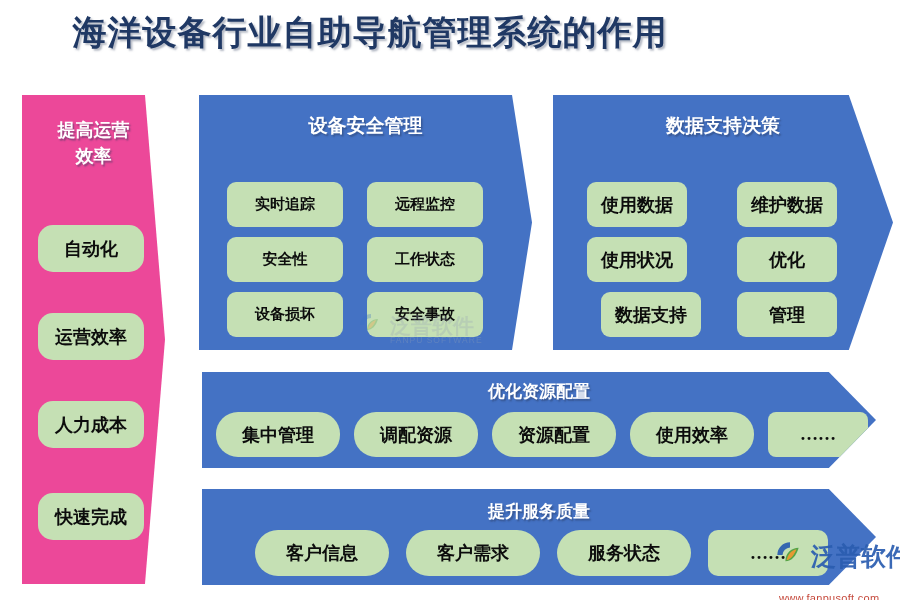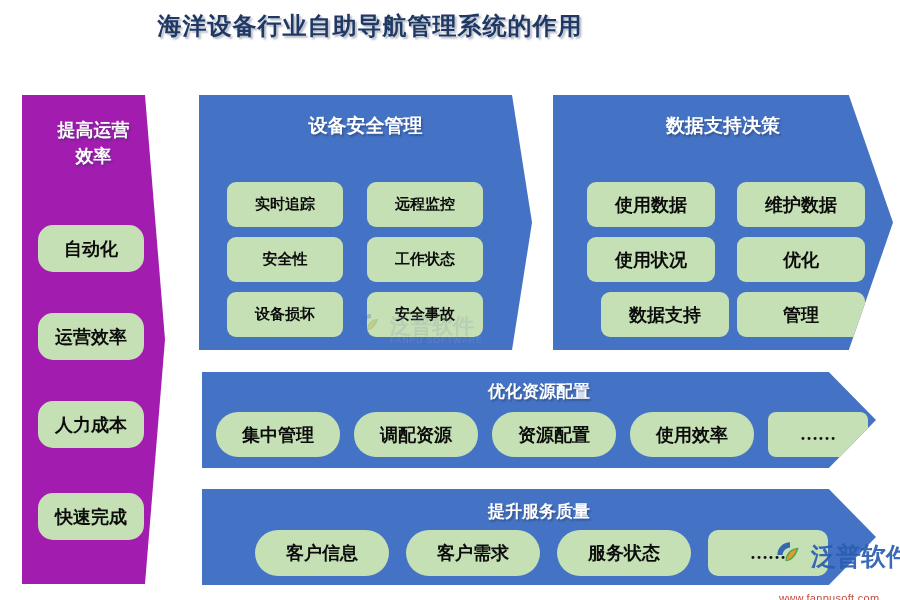--- a/index.html
+++ b/index.html
@@ -10,21 +10,21 @@
     font-family:"Liberation Serif","DejaVu Serif",serif;
     overflow:hidden;
     position:relative;
   }
   #stage{position:relative;width:900px;height:600px;overflow:hidden;}
 
   
   .title{
     position:absolute;left:0;top:10px;width:740px;
     text-align:center;
-    font-size:24px;
+    font-size:34px;
     font-weight:bold;
     letter-spacing:1px;
     color:#1F3864;
     text-shadow:2px 2px 2px rgba(120,130,150,.55);
     font-family:"Liberation Serif","DejaVu Serif",serif;
     white-space:nowrap;
   }
 
   
   .panel{position:absolute;background:#4472C4;}
@@ -42,21 +42,21 @@
     color:#0c0c0c;
     display:flex;align-items:center;justify-content:center;
     font-weight:bold;
     white-space:nowrap;
     box-sizing:border-box;
   }
 
   
   #left-col{
     left:22px;top:95px;width:143px;height:489px;
-    background:#a21caf;
+    background:#ec4899;
     clip-path:polygon(0 0, 86% 0, 100% 50%, 86% 100%, 0 100%);
   }
   #left-col .panel-head{
     top:22px;font-size:18px;line-height:26px;
     padding-right:18px;
   }
   #left-col .pill{
     left:16px;width:106px;height:47px;
     border-radius:15px;font-size:18px;
   }
@@ -68,21 +68,21 @@
   }
   #panel-safety .panel-head{top:18px;font-size:19px;padding-right:22px;}
   #panel-safety .pill{width:116px;height:45px;border-radius:9px;font-size:15px;}
 
   
   #panel-data{
     left:553px;top:95px;width:340px;height:255px;
     clip-path:polygon(0 0, 87% 0, 100% 50%, 87% 100%, 0 100%);
   }
   #panel-data .panel-head{top:18px;font-size:19px;padding-right:42px;}
-  #panel-data .pill{width:128px;height:45px;border-radius:9px;font-size:18px;}
+  #panel-data .pill{width:100px;height:45px;border-radius:9px;font-size:18px;}
 
   
   #panel-resource{
     left:202px;top:372px;width:674px;height:96px;
     clip-path:polygon(0 0, 93% 0, 100% 50%, 93% 100%, 0 100%);
   }
   #panel-resource .panel-head{top:8px;font-size:17px;}
   #panel-resource .pill{
     top:40px;height:45px;border-radius:22px;font-size:18px;
   }

